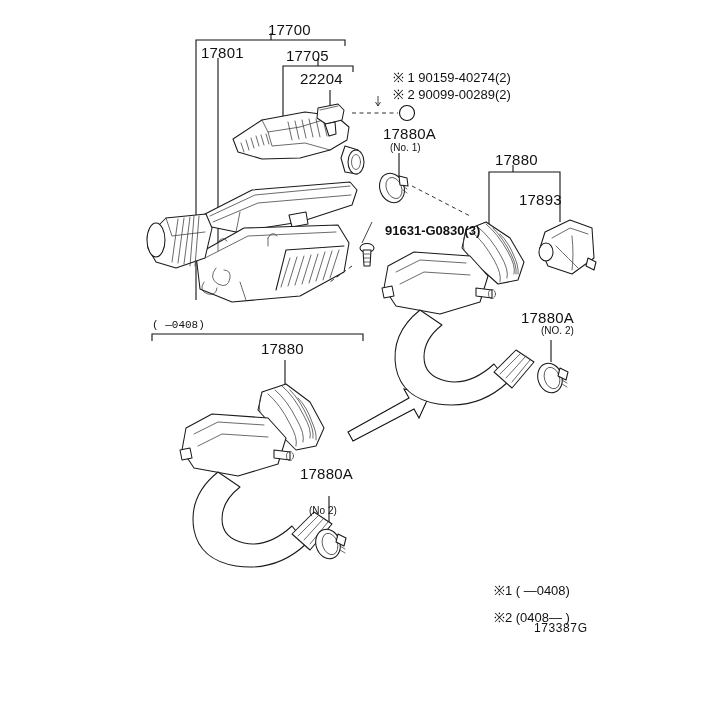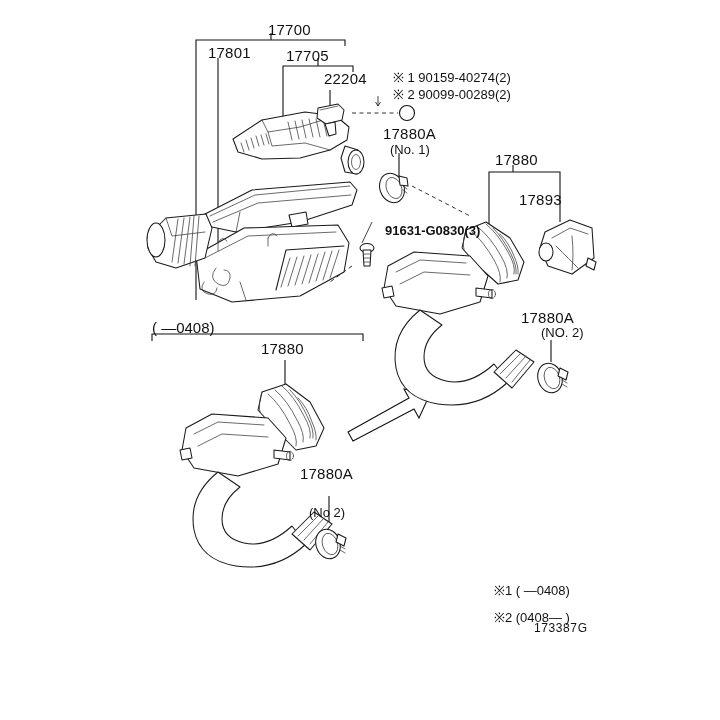--- a/index.html
+++ b/index.html
@@ -4,25 +4,25 @@
 <style>
   html,body{margin:0;padding:0;background:#ffffff;}
   body{
     width:720px;height:720px;position:relative;overflow:hidden;
     font-family:"Liberation Sans", sans-serif;
     color:#111111;
   }
   #diagram-root{position:absolute;left:0;top:0;width:649px;height:720px;}
   .lbl{position:absolute;white-space:nowrap;line-height:1;color:#111;}
   .lbl-main{font-size:15px;letter-spacing:.2px;}
-  .lbl-sub{font-size:13px;}
+  .lbl-sub{font-size:10px;}
   .lbl-code{font-size:13px;margin-left:33px;}
   .lbl-note{font-size:13px;}
   .lbl-fig{font-size:12px;letter-spacing:.6px;}
-  .lbl-range{font-size:15px;}
+  .lbl-range{font-size:11px;font-family:Liberation Mono, monospace;}
   svg{position:absolute;left:0;top:0;}
   .ln{stroke:#111;fill:none;stroke-width:1.1;}
   .ln-thin{stroke:#222;fill:none;stroke-width:0.85;}
   .ln-art{stroke:#1a1a1a;fill:none;stroke-width:1.05;stroke-linejoin:round;stroke-linecap:round;}
   .ln-art2{stroke:#3a3a3a;fill:none;stroke-width:0.75;stroke-linejoin:round;stroke-linecap:round;}
   .ln-dash{stroke:#333;fill:none;stroke-width:1;stroke-dasharray:4 3.5;}
   .fill-w{fill:#ffffff;}
   
   #bottom-bar{position:absolute;left:0;top:654px;width:720px;height:66px;background:#fff;}
 </style>
@@ -248,23 +248,23 @@
     <g>
       <ellipse class="ln-art fill-w" cx="328" cy="544" rx="12" ry="15" transform="rotate(-18 328 544)"></ellipse>
       <ellipse class="ln-art2" cx="330" cy="544" rx="7.5" ry="11" transform="rotate(-18 330 544)"></ellipse>
       <path class="ln-art fill-w" d="M338,534 L346,538 L344,546 L336,542 Z"></path>
       <path class="ln-art2" d="M340,546 l5,3 M340,550 l5,3"></path>
     </g>
 
   </svg>
 
   <div class="lbl lbl-main" style="left:268px;top:22px;">17700</div>
-  <div class="lbl lbl-main" style="left:208px;top:45px;">17801</div>
+  <div class="lbl lbl-main" style="left:201px;top:45px;">17801</div>
   <div class="lbl lbl-main" style="left:286px;top:48px;">17705</div>
-  <div class="lbl lbl-main" style="left:324px;top:71px;">22204</div>
+  <div class="lbl lbl-main" style="left:300px;top:71px;">22204</div>
 
   <div class="lbl lbl-code" style="left:360px;top:71px;">※ 1 90159-40274(2)</div>
   <div class="lbl lbl-code" style="left:360px;top:88px;">※ 2 90099-00289(2)</div>
 
   <div class="lbl lbl-main" style="left:383px;top:126px;">17880A</div>
   <div class="lbl lbl-sub" style="left:390px;top:143px;">(No. 1)</div>
 
   <div class="lbl lbl-code" style="left:352px;top:224px;font-weight:bold;">91631-G0830(3)</div>
 
   <div class="lbl lbl-main" style="left:495px;top:152px;">17880</div>

